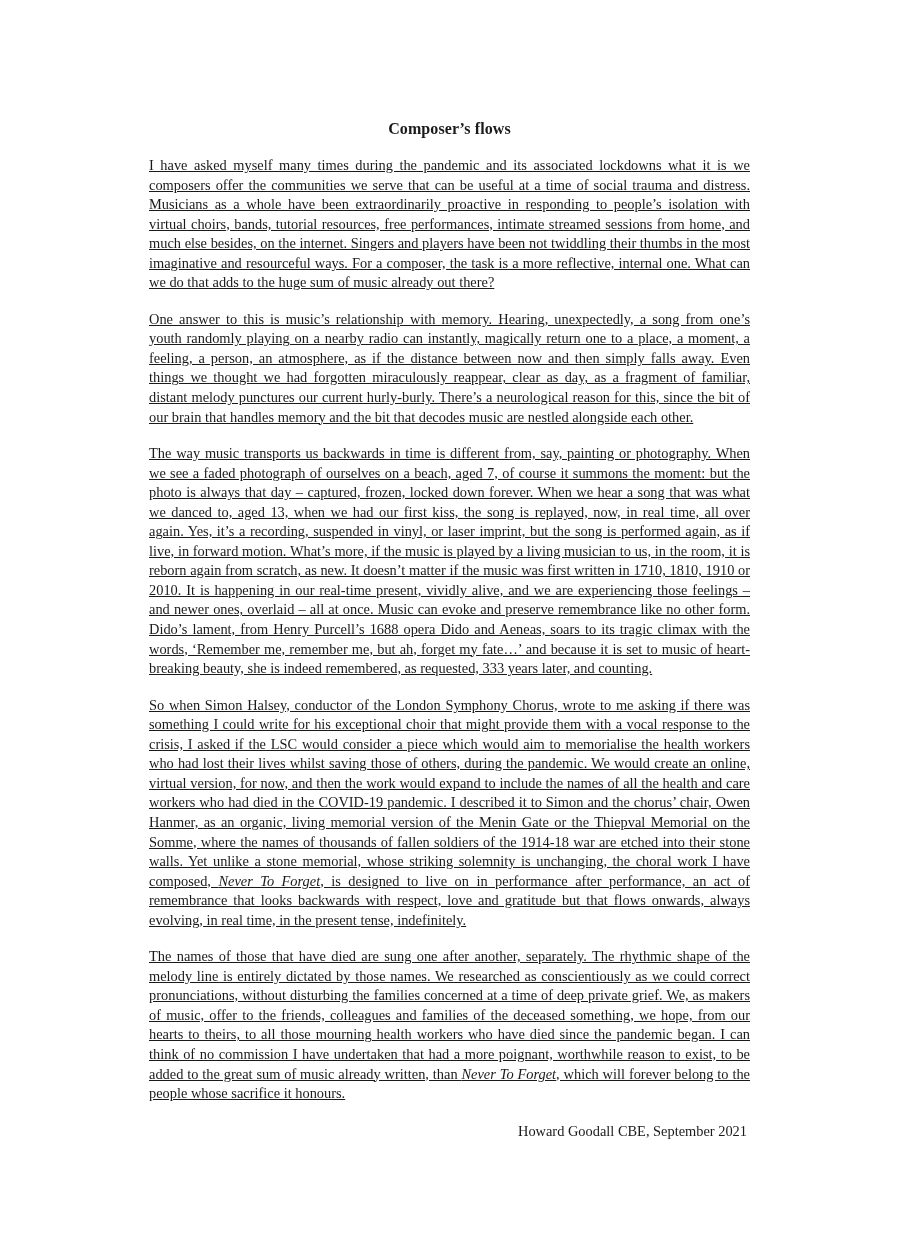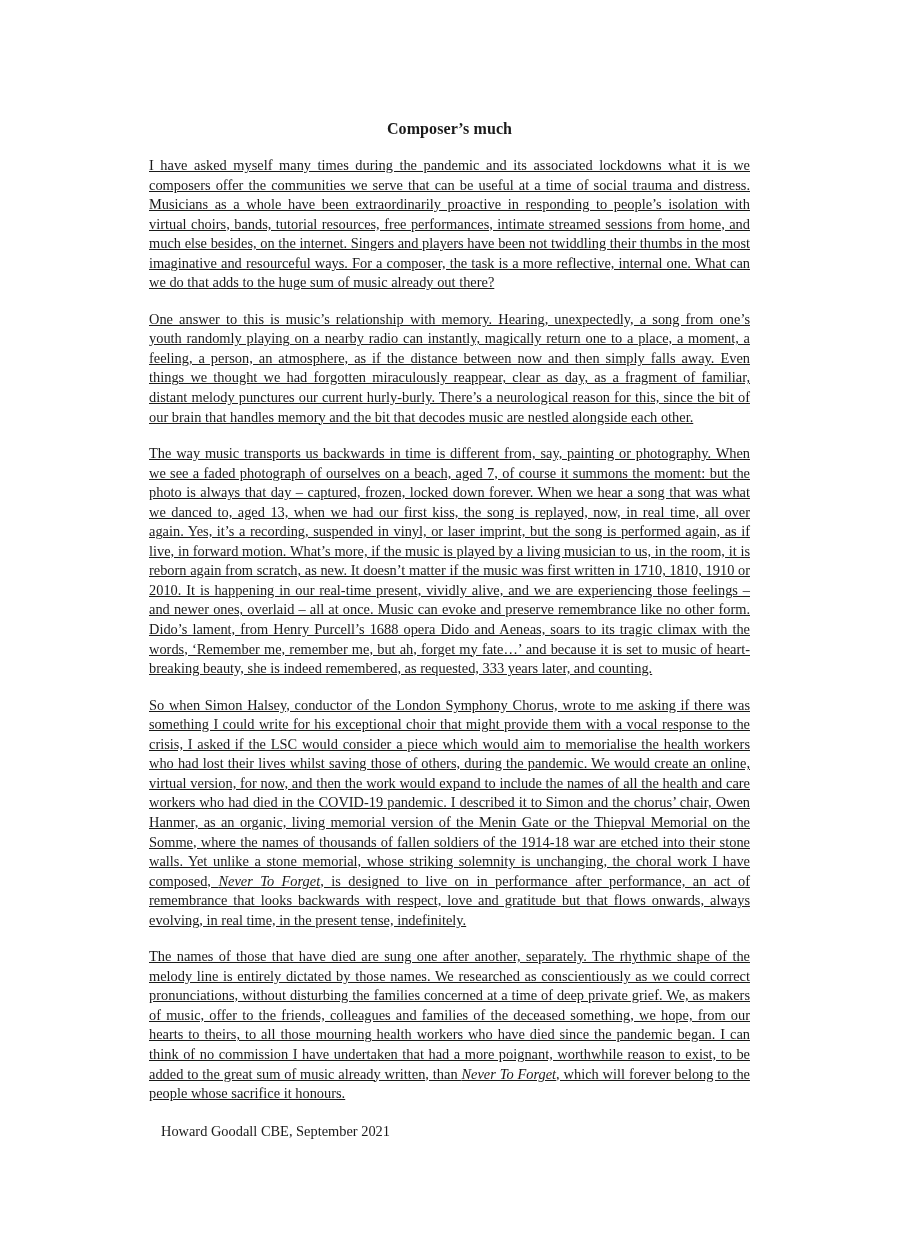--- a/index.html
+++ b/index.html
@@ -34,32 +34,32 @@
       font-size: 14.4px;
       line-height: 19.55px;
       text-align: justify;
       hyphens: manual;
       text-decoration: underline;
     }
     .para em {
       font-style: italic;
     }
     .signature {
-      margin: 12px;
-      text-align: left;
+      margin: 3px;
+      text-align: right;
       font-size: 14.4px;
       line-height: 19.55px;
       padding-top: 1px;
     }
   </style>
 </head>
 <body>
 
 <div class="page">
-  <h1 class="title">Composer’s much</h1>
+  <h1 class="title">Composer’s flows</h1>
 
   <p class="para">I have asked myself many times during the pandemic and its associated lockdowns what it is we composers offer the communities we serve that can be useful at a time of social trauma and distress. Musicians as a whole have been extraordinarily proactive in responding to people’s isolation with virtual choirs, bands, tutorial resources, free performances, intimate streamed sessions from home, and much else besides, on the internet. Singers and players have been not twiddling their thumbs in the most imaginative and resourceful ways. For a composer, the task is a more reflective, internal one. What can we do that adds to the huge sum of music already out there?</p>
 
   <p class="para">One answer to this is music’s relationship with memory. Hearing, unexpectedly, a song from one’s youth randomly playing on a nearby radio can instantly, magically return one to a place, a moment, a feeling, a person, an atmosphere, as if the distance between now and then simply falls away. Even things we thought we had forgotten miraculously reappear, clear as day, as a fragment of familiar, distant melody punctures our current hurly-burly. There’s a neurological reason for this, since the bit of our brain that handles memory and the bit that decodes music are nestled alongside each other.</p>
 
   <p class="para">The way music transports us backwards in time is different from, say, painting or photography. When we see a faded photograph of ourselves on a beach, aged 7, of course it summons the moment: but the photo is always that day – captured, frozen, locked down forever. When we hear a song that was what we danced to, aged 13, when we had our first kiss, the song is replayed, now, in real time, all over again. Yes, it’s a recording, suspended in vinyl, or laser imprint, but the song is performed again, as if live, in forward motion. What’s more, if the music is played by a living musician to us, in the room, it is reborn again from scratch, as new. It doesn’t matter if the music was first written in 1710, 1810, 1910 or 2010. It is happening in our real-time present, vividly alive, and we are experiencing those feelings – and newer ones, overlaid – all at once. Music can evoke and preserve remem­brance like no other form. Dido’s lament, from Henry Purcell’s 1688 opera Dido and Aeneas, soars to its tragic climax with the words, ‘Remember me, remember me, but ah, forget my fate…’ and because it is set to music of heart-breaking beauty, she is indeed remembered, as requested, 333 years later, and counting.</p>
 
   <p class="para"><span>So when Simon Halsey, conductor of the London Symphony Chorus, wrote to me asking if there was something I could write for his exceptional choir that might provide them with a vocal response to the crisis, I asked if the LSC would consider a piece which would aim to memorialise the health workers who had lost their lives whilst saving those of others, during the pandemic. We would create an online, virtual version, for now, and then the work would expand to include the names of all the health and care workers who had died in the COVID-19 pandemic. I described it to Simon and the chorus’ chair, Owen Hanmer, as an organic, living memorial version of the Menin Gate or the Thiepval Memorial on the Somme, where the names of thousands of fallen soldiers of the 1914-18 war are etched into their stone walls. Yet unlike a stone memorial, whose striking solemnity is unchanging, the choral work I have composed, </span><em>Never To Forget</em><span>, is designed to live on in performance after performance, an act of remembrance that looks backwards with respect, love and gratitude but that flows onwards, always evolving, in real time, in the present tense, indefinitely.</span></p>
 
   <p class="para"><span>The names of those that have died are sung one after another, separately. The rhythmic shape of the melody line is entirely dictated by those names. We researched as conscientiously as we could correct pronunciations, without disturbing the families concerned at a time of deep private grief. We, as makers of music, offer to the friends, colleagues and families of the deceased something, we hope, from our hearts to theirs, to all those mourning health workers who have died since the pandemic began. I can think of no commission I have undertaken that had a more poignant, worthwhile reason to exist, to be added to the great sum of music already written, than </span><em>Never To Forget</em><span>, which will forever belong to the people whose sacrifice it honours.</span></p>

